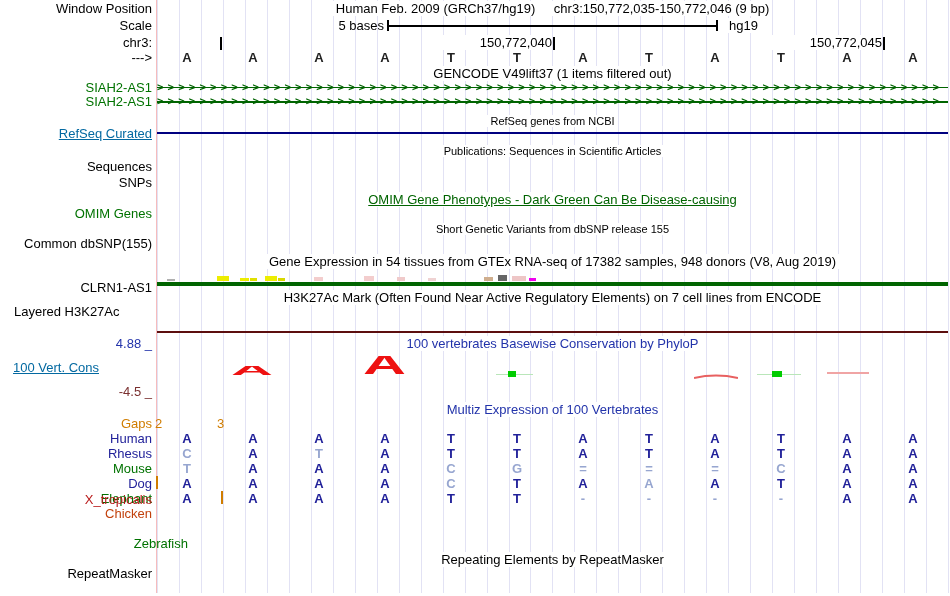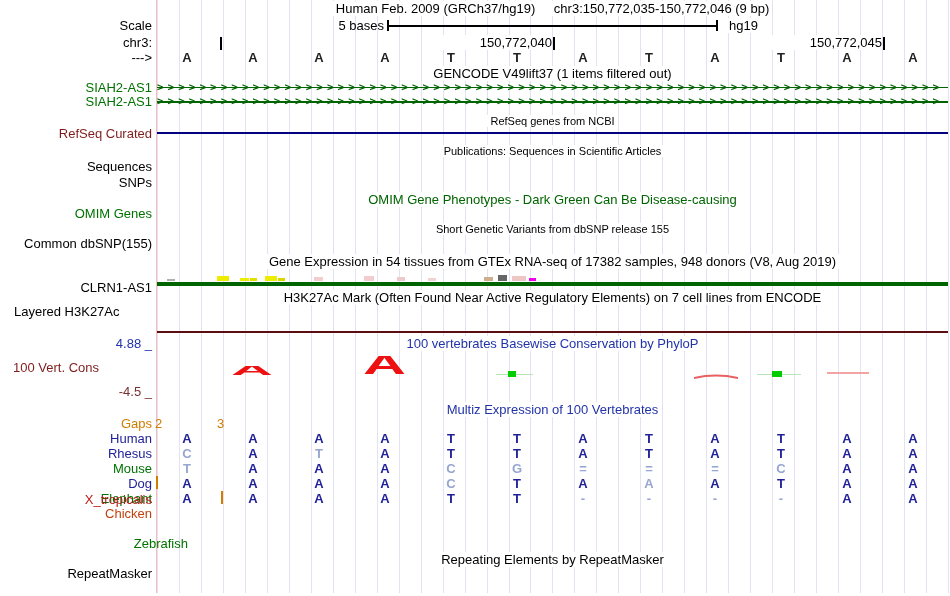--- a/index.html
+++ b/index.html
@@ -7,21 +7,21 @@
           font-family:"Liberation Sans","DejaVu Sans",sans-serif;font-size:13px;color:#000;}
   .grid{position:absolute;left:157px;top:0;width:792px;height:593px;
         background:repeating-linear-gradient(to right,#e2e2f4 0,#e2e2f4 1px,transparent 1px,transparent 21.97px);}
   .edge-line{position:absolute;left:156px;top:0;width:1px;height:593px;background:#f6bcbc;}
   .lbl{position:absolute;white-space:nowrap;}
   .r{width:152px;text-align:right;left:0;}
   .ctitle{position:absolute;left:157px;width:791px;text-align:center;white-space:nowrap;}
   .ctitle span{background:#fff;padding:0 3px;}
   .small{font-size:11px;}
   .green{color:#007200;}
-  .navy{color:#7f1d1d;}
+  .navy{color:#0369a1;text-decoration:underline;}
   .orange{color:#d07d00;}
   .blue{color:#2233aa;}
   .maroon{color:#7a3030;}
   .dkgreen{color:#006400;}
   .base{position:absolute;transform:translateX(-50%);font-weight:bold;color:#222;}
   .aln{position:absolute;transform:translateX(-50%);font-weight:bold;}
   .aln.dark{color:#22229a;}
   .aln.light{color:#97a6d0;}
   .vtick{position:absolute;width:1.5px;background:#000;}
   .otick{position:absolute;width:2px;background:#d07d00;}
@@ -33,20 +33,21 @@
   .gtick{position:absolute;}
   .shape{position:absolute;}
 </style>
 </head>
 <body>
 
 <div id="canvas">
   <div class="grid"></div>
   <div class="edge-line"></div>
 
+  <div class="lbl r" style="top:1px;">Window Position</div>
   <div class="ctitle" style="top:1px;">
     <span>Human Feb. 2009 (GRCh37/hg19)</span>
     <span style="padding-left:12px;">chr3:150,772,035-150,772,046 (9 bp)</span>
   </div>
 
   <div class="lbl r" style="top:18px;">Scale</div>
   <div class="lbl" style="top:18px;left:300px;width:84px;text-align:right;">5 bases</div>
   <div class="hline" style="top:25px;left:387px;width:330px;height:1.5px;background:#000;"></div>
   <div class="vtick" style="top:20px;left:387px;height:11px;"></div>
   <div class="vtick" style="top:20px;left:716px;height:11px;"></div>
@@ -88,21 +89,21 @@
   </div>
 
   <div class="ctitle small" style="top:115px;"><span>RefSeq genes from NCBI</span></div>
   <div class="lbl r navy" style="top:126px;">RefSeq Curated</div>
   <div class="hline" style="top:132px;left:157px;width:791px;height:1.5px;background:#000080;"></div>
 
   <div class="ctitle small" style="top:145px;"><span>Publications: Sequences in Scientific Articles</span></div>
   <div class="lbl r" style="top:159px;">Sequences</div>
   <div class="lbl r" style="top:175px;">SNPs</div>
 
-  <div class="ctitle dkgreen" style="top:192px;"><span>OMIM Gene Phenotypes - Dark Green Can Be Disease-causing</span></div>
+  <div class="ctitle dkgreen" style="top:192px;text-decoration:underline;"><span>OMIM Gene Phenotypes - Dark Green Can Be Disease-causing</span></div>
   <div class="lbl r green" style="top:206px;">OMIM Genes</div>
 
   <div class="ctitle small" style="top:223px;"><span>Short Genetic Variants from dbSNP release 155</span></div>
   <div class="lbl r" style="top:236px;">Common dbSNP(155)</div>
 
   <div class="ctitle" style="top:254px;"><span>Gene Expression in 54 tissues from GTEx RNA-seq of 17382 samples, 948 donors (V8, Aug 2019)</span></div>
   <div class="lbl r" style="top:280px;">CLRN1-AS1</div>
   <div id="gtex-ticks"></div>
   <div class="hline" style="top:282px;left:157px;width:791px;height:4px;background:#006400;"></div>
 

